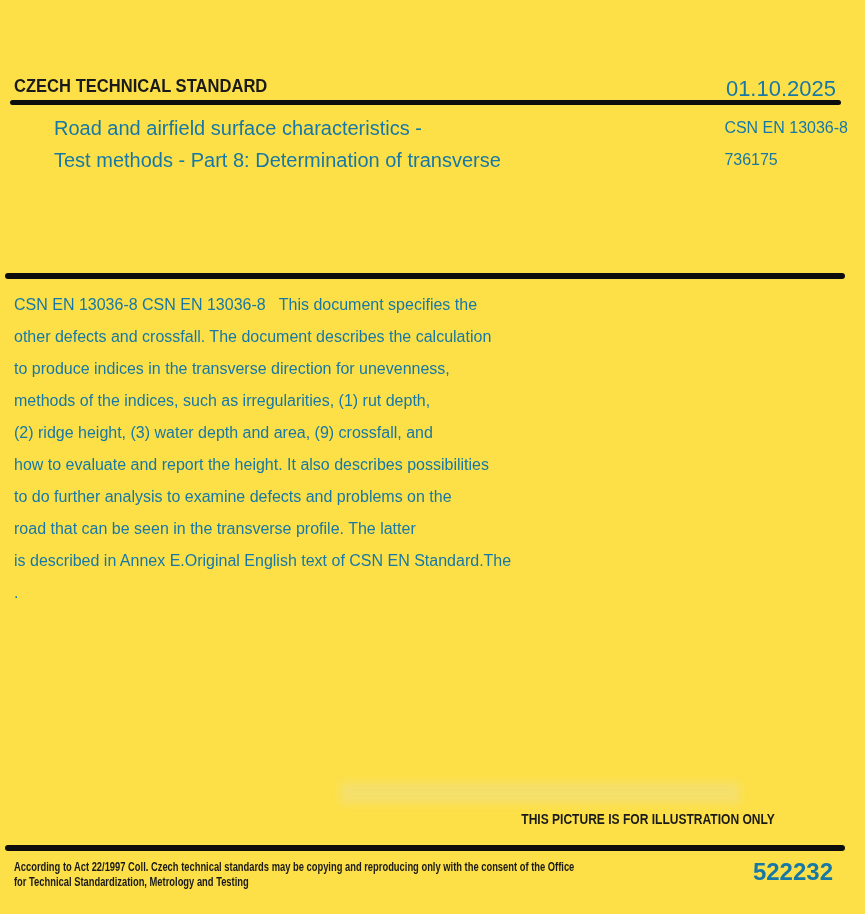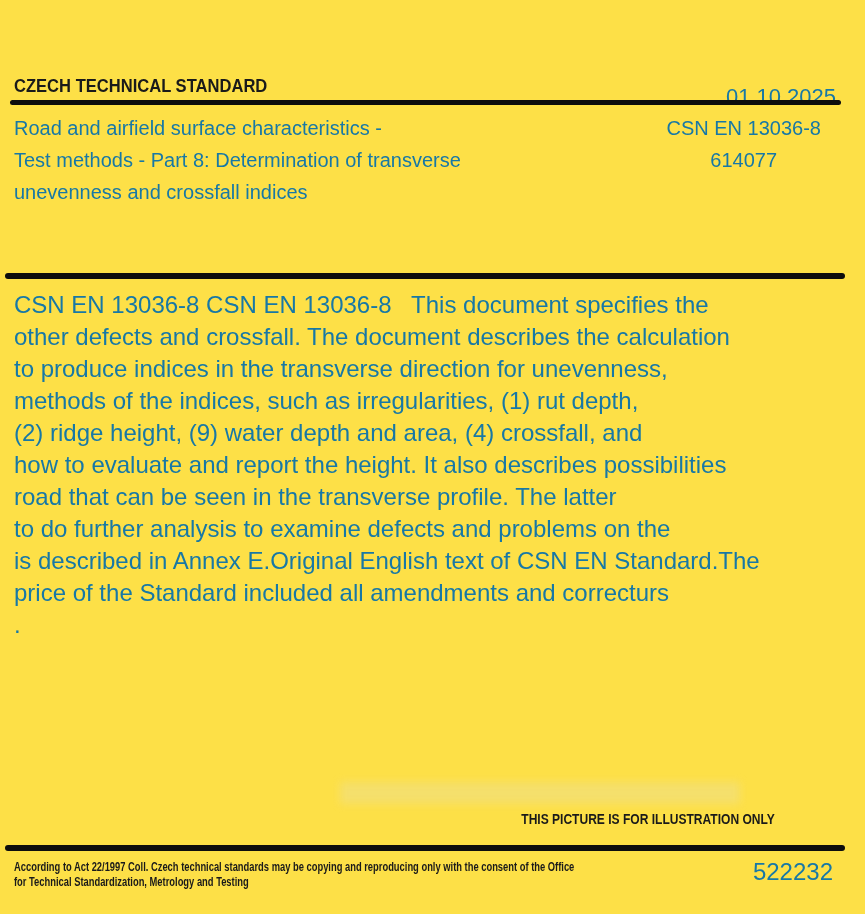--- a/index.html
+++ b/index.html
@@ -32,54 +32,54 @@
     font-weight: 700;
     color: #1a1a1a;
     letter-spacing: 0px;
     transform: scaleX(0.92);
     transform-origin: 0 50%;
     white-space: nowrap;
   }
   .header-date {
     position: absolute;
     right: 29px;
-    top: 84px;
+    top: 76px;
     font-size: 22px;
     font-weight: 400;
     color: #1778a6;
     white-space: nowrap;
   }
 
   .title-block {
     position: absolute;
     left: 14px;
     top: 112px;
     width: 640px;
     font-size: 20px;
     line-height: 32px;
     color: #1778a6;
   }
-  .title-line { white-space: pre; }
+  .title-line { white-space: pre; margin-left: 40px; }
 
   .code-block {
     position: absolute;
-    right: 44px;
+    right: 17px;
     top: 112px;
-    text-align: center;
-    font-size: 20px;
+    text-align: left;
+    font-size: 16px;
     line-height: 32px;
     color: #1778a6;
   }
 
   .abstract-block {
     position: absolute;
     left: 14px;
     top: 289px;
     width: 820px;
-    font-size: 24px;
+    font-size: 16px;
     line-height: 32px;
     color: #1778a6;
   }
   .abstract-line { white-space: pre; }
 
   .illustration-note {
     position: absolute;
     right: 90px;
     top: 811px;
     font-size: 14px;
@@ -110,60 +110,58 @@
     color: #1a1a1a;
     transform: scaleX(0.78);
     transform-origin: 0 0;
     white-space: nowrap;
   }
   .footer-number {
     position: absolute;
     right: 32px;
     top: 858px;
     font-size: 24px;
-    font-weight: 400;
+    font-weight: 700;
     color: #1778a6;
     white-space: nowrap;
   }
 </style>
 </head>
 <body>
 
 <div class="page">
 
   <div class="header-title">CZECH TECHNICAL STANDARD</div>
 
   <div class="header-date">01.10.2025</div>
 
   <div class="rule rule-1"></div>
 
   <div class="title-block">
     <div class="title-line">Road and airfield surface characteristics -</div>
     <div class="title-line">Test methods - Part 8: Determination of transverse</div>
-    <div class="title-line">unevenness and crossfall indices</div>
   </div>
 
   <div class="code-block">
     <div>CSN EN 13036-8</div>
-    <div>614077</div>
+    <div>736175</div>
   </div>
 
   <div class="rule rule-2"></div>
 
   <div class="abstract-block">
     <div class="abstract-line">CSN EN 13036-8 CSN EN 13036-8   This document specifies the</div>
     <div class="abstract-line">other defects and crossfall. The document describes the calculation</div>
     <div class="abstract-line">to produce indices in the transverse direction for unevenness,</div>
     <div class="abstract-line">methods of the indices, such as irregularities, (1) rut depth,</div>
-    <div class="abstract-line">(2) ridge height, (9) water depth and area, (4) crossfall, and</div>
+    <div class="abstract-line">(2) ridge height, (3) water depth and area, (9) crossfall, and</div>
     <div class="abstract-line">how to evaluate and report the height. It also describes possibilities</div>
+    <div class="abstract-line">to do further analysis to examine defects and problems on the</div>
     <div class="abstract-line">road that can be seen in the transverse profile. The latter</div>
-    <div class="abstract-line">to do further analysis to examine defects and problems on the</div>
     <div class="abstract-line">is described in Annex E.Original English text of CSN EN Standard.The</div>
-    <div class="abstract-line">price of the Standard included all amendments and correcturs</div>
     <div class="abstract-line">.</div>
   </div>
 
   <div class="ghost-watermark"></div>
 
   <div class="illustration-note">THIS PICTURE IS FOR ILLUSTRATION ONLY</div>
 
   <div class="rule rule-3"></div>
 
   <div class="footer-legal">

